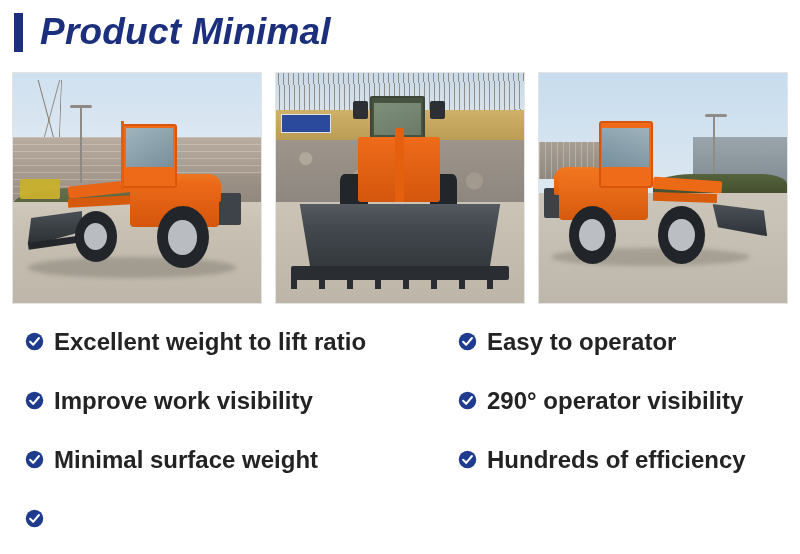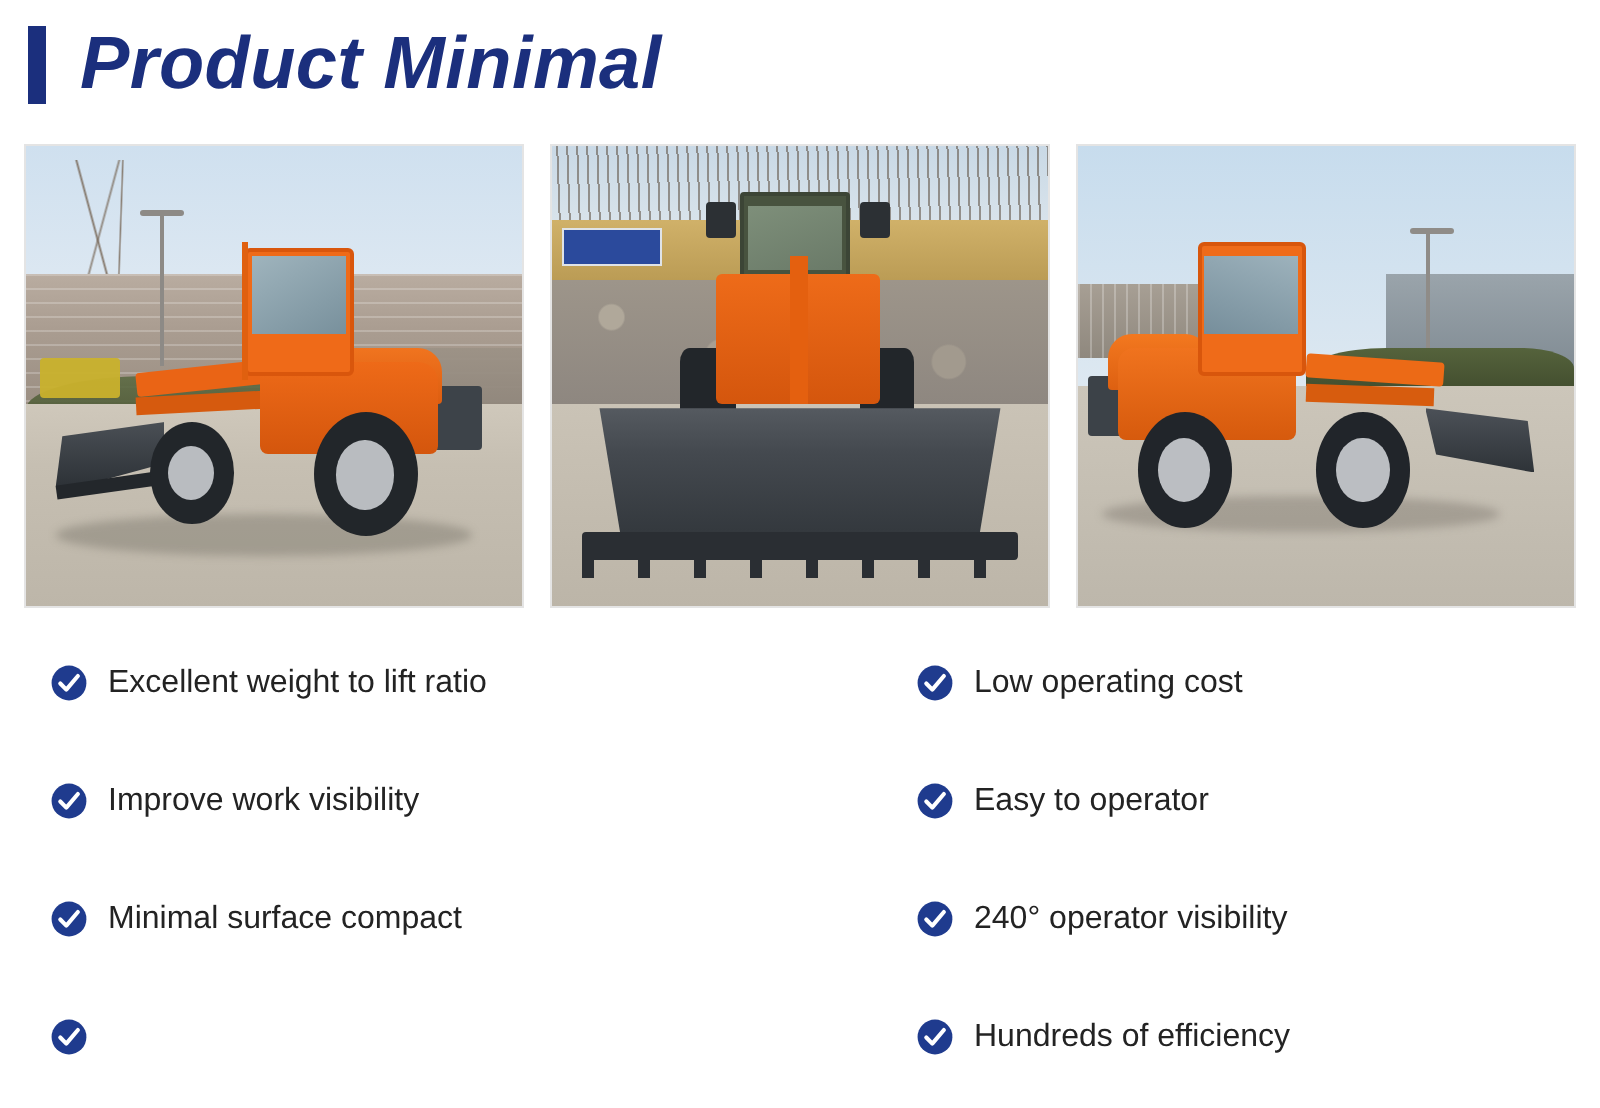--- a/index.html
+++ b/index.html
@@ -121,22 +121,22 @@
   .l3-w2{left:48%;top:58%;width:19%;height:25%;background:#21252a;border-radius:50%;}
   .l3-w2i{left:52.2%;top:63.5%;width:10.6%;height:14%;background:#bbbec2;border-radius:50%;}
 
   
   .features{position:absolute;left:0;top:312px;width:800px;height:242px;}
   .feat-col{position:absolute;top:0;}
   .feat-col.left{left:25px;width:410px;}
   .feat-col.right{left:458px;width:342px;}
   .feat-row{display:flex;align-items:center;height:59px;}
   .check-icon{width:19px;height:19px;flex:0 0 19px;margin-right:10px;display:block;}
-  .feat-text{font-size:16px;color:#232323;line-height:26px;white-space:nowrap;
-    font-family:"Liberation Sans","DejaVu Sans",sans-serif;}
+  .feat-text{font-size:24px;color:#232323;line-height:26px;white-space:nowrap;
+    font-family:"Liberation Sans","DejaVu Sans",sans-serif;font-weight:bold;}
 </style>
 </head>
 <body>
 
 <div class="page">
 
   <div class="header">
     <div class="accent-bar"></div>
     <div class="page-title">Product Minimal</div>
   </div>
@@ -231,51 +231,44 @@
           <circle cx="12" cy="12" r="11" fill="#1f3b8e"></circle>
           <path d="M6.5 12.3 L10.3 16.2 L17.6 7.6" fill="none" stroke="#ffffff" stroke-width="2.6" stroke-linecap="round" stroke-linejoin="round"></path>
         </svg>
         <span class="feat-text">Improve work visibility</span>
       </div>
       <div class="feat-row">
         <svg class="check-icon" viewBox="0 0 24 24">
           <circle cx="12" cy="12" r="11" fill="#1f3b8e"></circle>
           <path d="M6.5 12.3 L10.3 16.2 L17.6 7.6" fill="none" stroke="#ffffff" stroke-width="2.6" stroke-linecap="round" stroke-linejoin="round"></path>
         </svg>
-        <span class="feat-text">Minimal surface compact</span>
+        <span class="feat-text">Minimal surface weight</span>
       </div>
       <div class="feat-row">
         <svg class="check-icon" viewBox="0 0 24 24">
           <circle cx="12" cy="12" r="11" fill="#1f3b8e"></circle>
           <path d="M6.5 12.3 L10.3 16.2 L17.6 7.6" fill="none" stroke="#ffffff" stroke-width="2.6" stroke-linecap="round" stroke-linejoin="round"></path>
         </svg>
       </div>
     </div>
 
     <div class="feat-col right">
       <div class="feat-row">
         <svg class="check-icon" viewBox="0 0 24 24">
           <circle cx="12" cy="12" r="11" fill="#1f3b8e"></circle>
           <path d="M6.5 12.3 L10.3 16.2 L17.6 7.6" fill="none" stroke="#ffffff" stroke-width="2.6" stroke-linecap="round" stroke-linejoin="round"></path>
         </svg>
-        <span class="feat-text">Low operating cost</span>
-      </div>
-      <div class="feat-row">
-        <svg class="check-icon" viewBox="0 0 24 24">
-          <circle cx="12" cy="12" r="11" fill="#1f3b8e"></circle>
-          <path d="M6.5 12.3 L10.3 16.2 L17.6 7.6" fill="none" stroke="#ffffff" stroke-width="2.6" stroke-linecap="round" stroke-linejoin="round"></path>
-        </svg>
         <span class="feat-text">Easy to operator</span>
       </div>
       <div class="feat-row">
         <svg class="check-icon" viewBox="0 0 24 24">
           <circle cx="12" cy="12" r="11" fill="#1f3b8e"></circle>
           <path d="M6.5 12.3 L10.3 16.2 L17.6 7.6" fill="none" stroke="#ffffff" stroke-width="2.6" stroke-linecap="round" stroke-linejoin="round"></path>
         </svg>
-        <span class="feat-text">240° operator visibility</span>
+        <span class="feat-text">290° operator visibility</span>
       </div>
       <div class="feat-row">
         <svg class="check-icon" viewBox="0 0 24 24">
           <circle cx="12" cy="12" r="11" fill="#1f3b8e"></circle>
           <path d="M6.5 12.3 L10.3 16.2 L17.6 7.6" fill="none" stroke="#ffffff" stroke-width="2.6" stroke-linecap="round" stroke-linejoin="round"></path>
         </svg>
         <span class="feat-text">Hundreds of efficiency</span>
       </div>
     </div>
 

